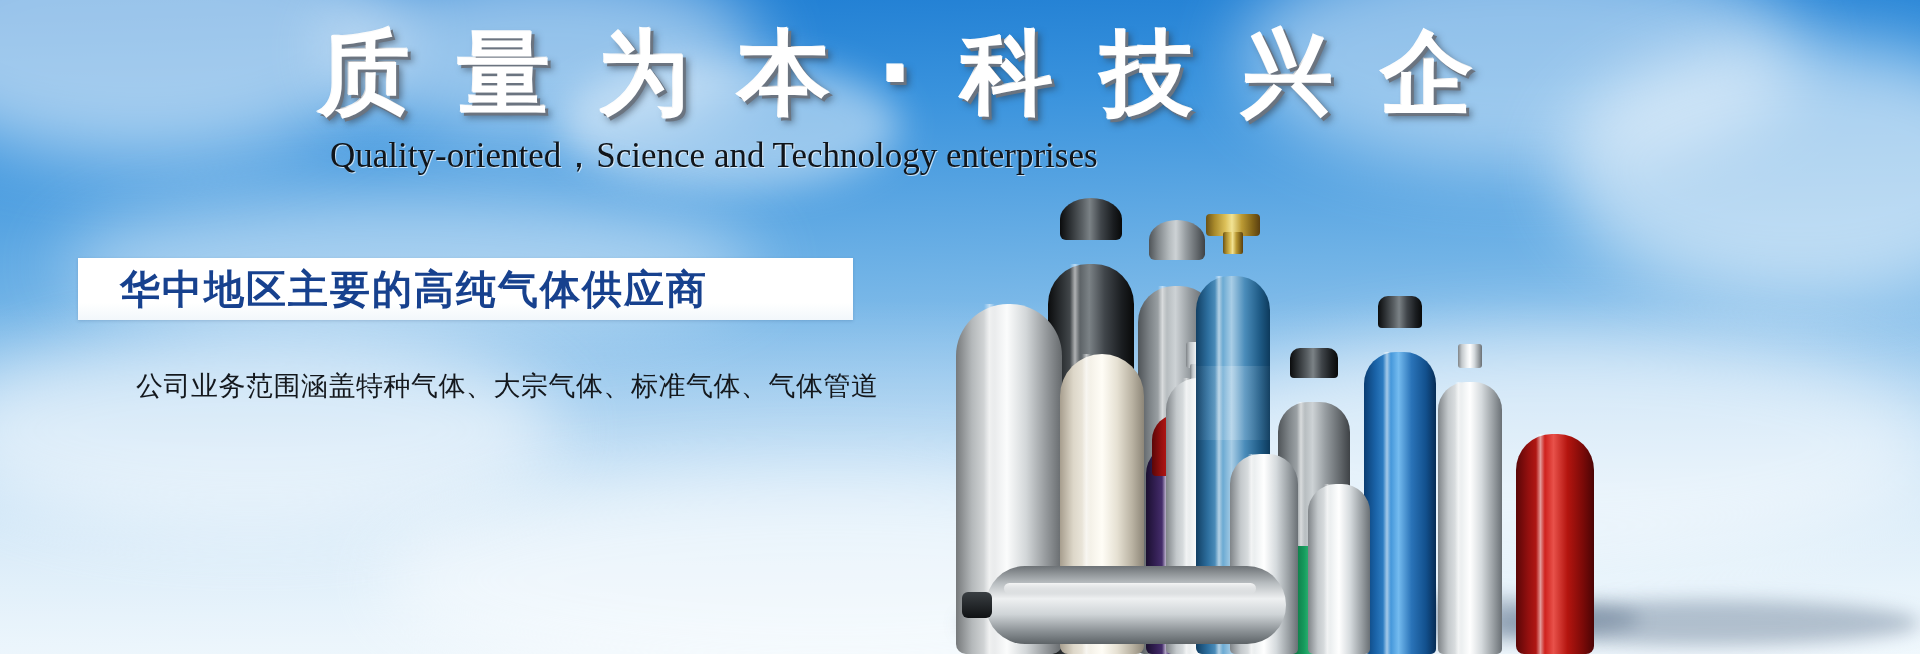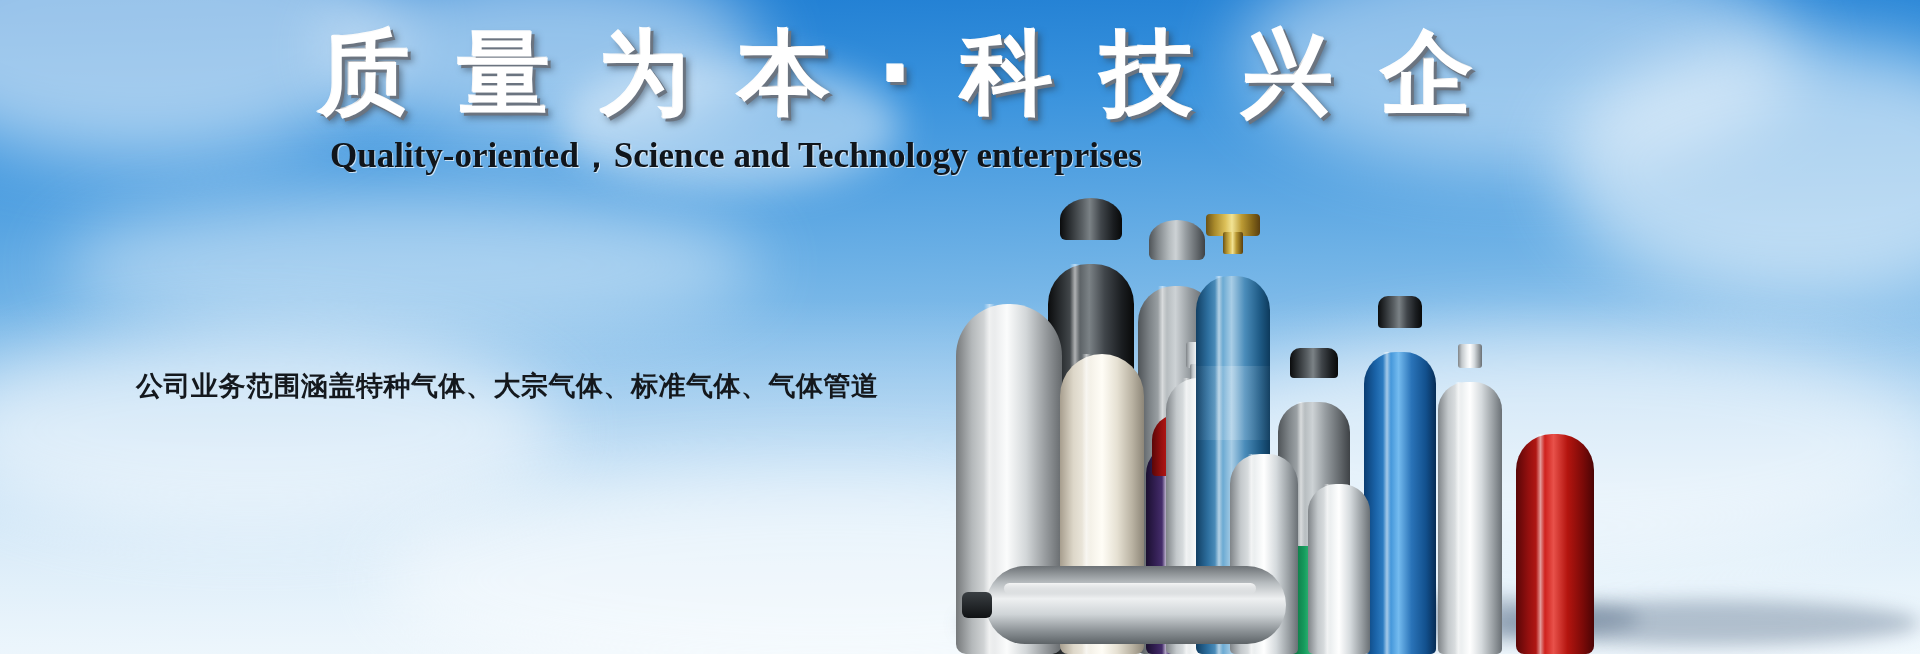--- a/index.html
+++ b/index.html
@@ -29,21 +29,21 @@
     white-space:nowrap;
     text-shadow:
        3px 3px 0 #6b7480,
        5px 5px 7px rgba(40,50,62,.55),
       -1px -1px 0 #ffffff;
   }
 
   .subhead{
     position:absolute;left:330px;top:136px;width:940px;
     font-family:"Liberation Serif","DejaVu Serif",serif;
-    font-weight:bold;
+    font-weight:normal;
     font-size:35px;
     line-height:40px;
     color:#10151b;
     white-space:nowrap;
     text-shadow:1px 1px 0 rgba(255,255,255,.65);
   }
 
   
   .strip{
     position:absolute;left:78px;top:258px;
@@ -58,21 +58,21 @@
     font-size:40px;
     letter-spacing:2px;
     color:#17418e;
     white-space:nowrap;
   }
 
   
   .para{
     position:absolute;left:78px;top:362px;width:790px;
     font-family:"DejaVu Serif","Liberation Serif",serif;
-    font-weight:bold;
+    font-weight:normal;
     font-size:27px;
     line-height:47px;
     color:#14181d;
     letter-spacing:.5px;
   }
   .para .ln{display:block;white-space:nowrap;}
   .para .ln.first{text-indent:58px;}
 
   
   .products{position:absolute;left:930px;top:0;width:990px;height:654px;}
@@ -118,20 +118,23 @@
   <div class="cloudsoft" style="left:1240px;top:-60px;width:560px;height:230px;opacity:.48;"></div>
   <div class="cloudsoft" style="left:1560px;top:40px;width:480px;height:260px;opacity:.55;"></div>
   <div class="cloudsoft" style="left:60px;top:190px;width:700px;height:150px;opacity:.42;"></div>
   <div class="cloudsoft" style="left:-60px;top:330px;width:620px;height:200px;opacity:.55;"></div>
   <div class="cloudsoft" style="left:1180px;top:330px;width:760px;height:230px;opacity:.50;"></div>
   <div class="cloudsoft" style="left:380px;top:470px;width:900px;height:220px;opacity:.45;"></div>
 
   <div class="headline">质 量 为 本 · 科 技 兴 企</div>
   <div class="subhead">Quality-oriented，Science and Technology enterprises</div>
 
+  <div class="strip">
+    <span class="strip-text">华中地区主要的高纯气体供应商</span>
+  </div>
 
   <div class="para">
     <span class="ln first">公司业务范围涵盖特种气体、大宗气体、标准气体、气体管道</span>
   </div>
 
   <div class="products">
 
     <div class="shadowflr" style="left:30px;top:600px;width:420px;height:48px;"></div>
     <div class="shadowflr" style="left:290px;top:596px;width:420px;height:46px;"></div>
     <div class="shadowflr" style="left:560px;top:600px;width:430px;height:46px;"></div>

